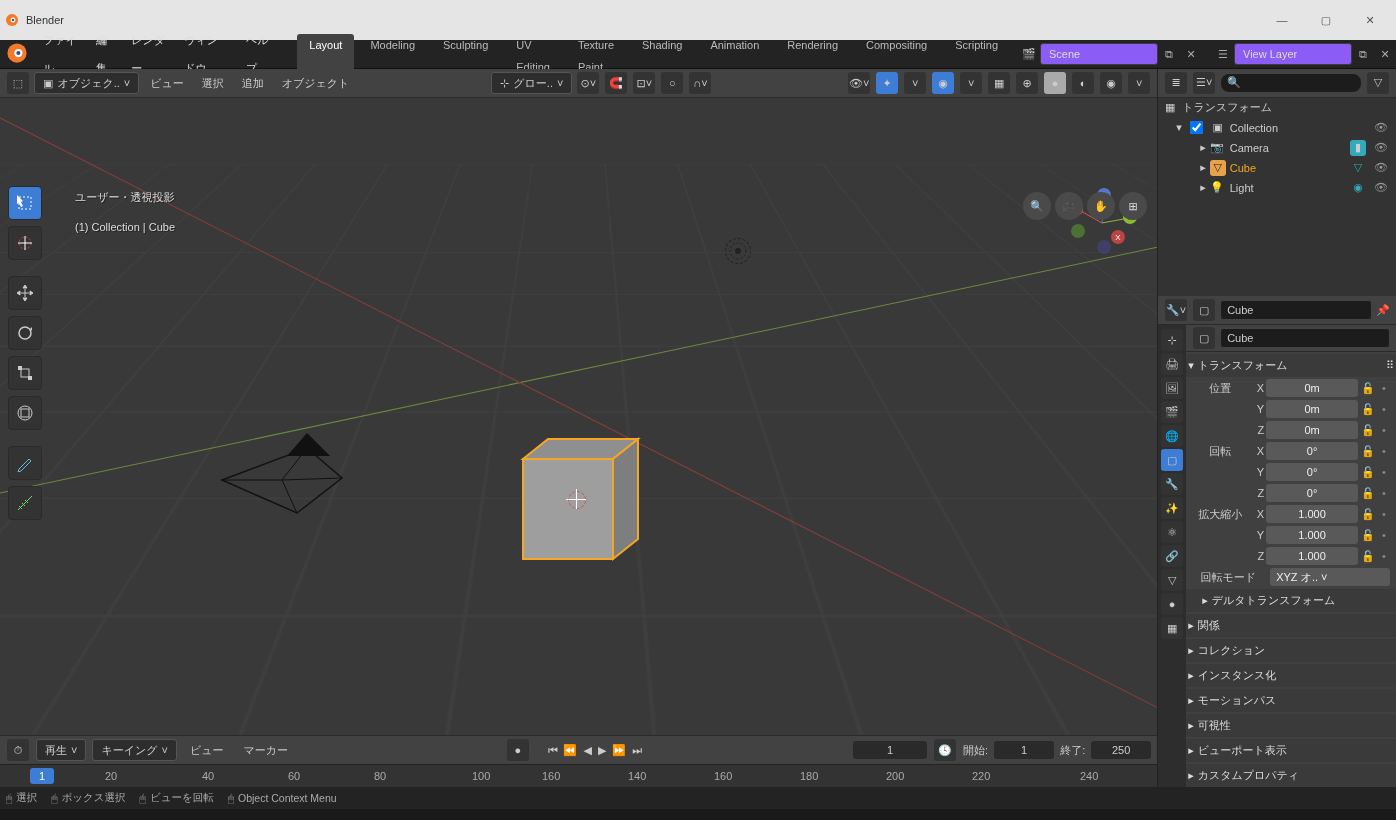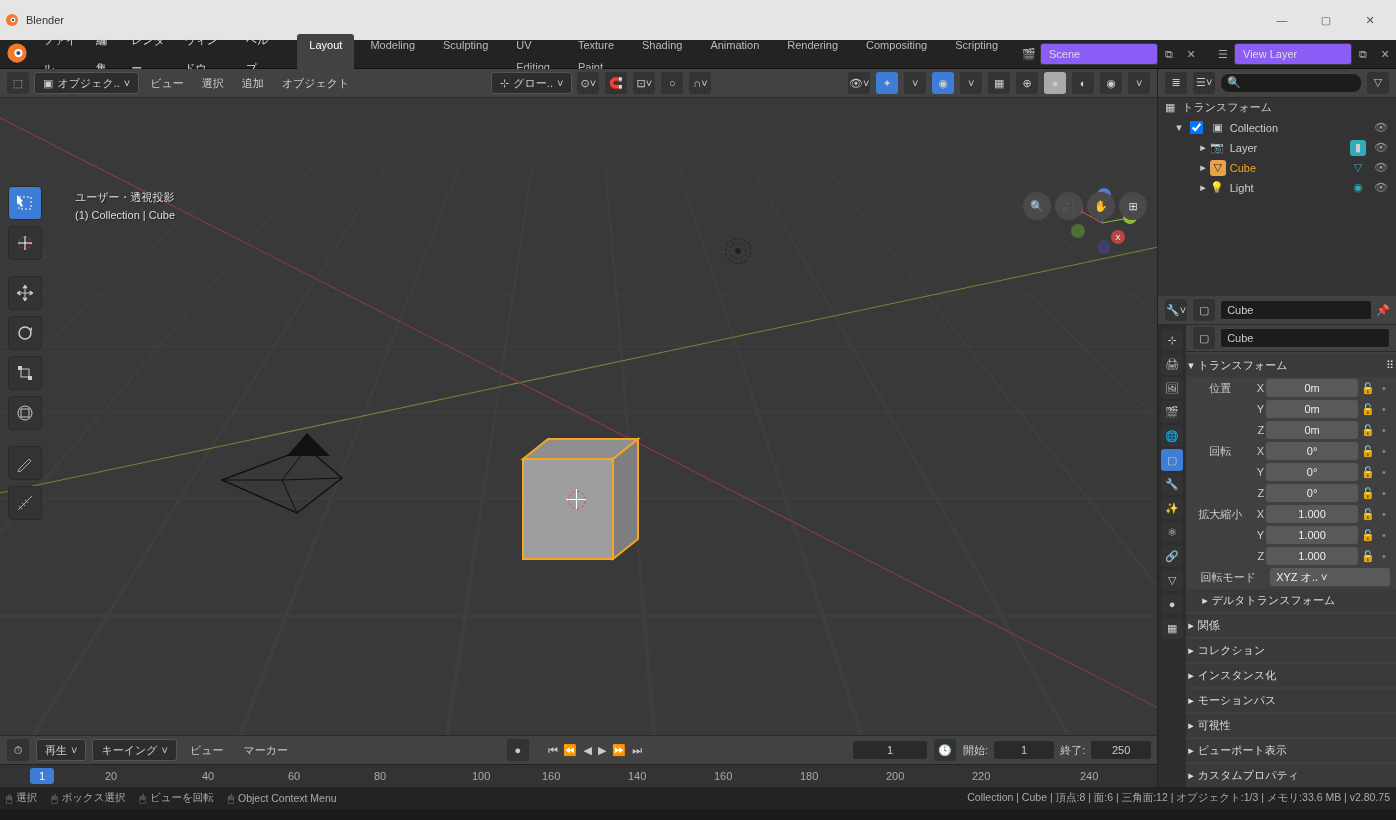--- a/index.html
+++ b/index.html
@@ -252,21 +252,21 @@
         <div class="ltool">
             <svg width="18" height="18">
               <path d="M2 16 L16 2" stroke="#6d6"></path>
               <path d="M3 12 L6 15 M6 9 L9 12 M9 6 L12 9" stroke="#6d6"></path>
             </svg>
           </div>
       </div>
 
       <div class="vinfo">
         <div>ユーザー・透視投影</div>
-        <div style="margin-top:4px">(1) Collection | Cube</div>
+        <div style="margin-top:16px">(1) Collection | Cube</div>
       </div>
 
       <div class="gizmo">
         <svg width="70" height="70" style="position:absolute">
             <line x1="35" y1="35" x2="12" y2="22" stroke="#d55"></line>
             <line x1="35" y1="35" x2="62" y2="30" stroke="#8b3"></line>
             <line x1="35" y1="35" x2="38" y2="8" stroke="#57c"></line>
           </svg>
         <div class="gball" style="background:#d55;left:2px;top:14px"></div>
         <div class="gball" style="background:#8b3;left:56px;top:22px"><span style="font-size:8px;color:#222;position:relative;left:3px">Y</span></div>
@@ -344,21 +344,21 @@
       <div class="orow" style="padding-left:18px">
         <span>▾</span>
         <input type="checkbox" checked="" style="">
         <span class="oicon">▣</span>
         <span class="oname">Collection</span>
         <span class="eye">👁</span>
       </div>
       <div class="orow" style="padding-left:42px">
         <span>▸</span>
         <span class="oicon" style="color:#e9a24a">📷</span>
-        <span class="oname">Layer</span>
+        <span class="oname">Camera</span>
         <span class="oicon" style="background:#3ab;border-radius:3px">▮</span>
         <span class="eye">👁</span>
       </div>
       <div class="orow sel" style="padding-left:42px">
         <span>▸</span>
         <span class="oicon" style="background:#e9a24a;border-radius:3px;color:#222">▽</span>
         <span class="oname">Cube</span>
         <span class="oicon" style="color:#3ab">▽</span>
         <span class="eye">👁</span>
       </div>
@@ -492,14 +492,13 @@
     </div>
   <div class="sitem">
       <span>🖱</span>
       <span>ビューを回転</span>
     </div>
   <div class="sitem">
       <span>🖱</span>
       <span>Object Context Menu</span>
     </div>
   <div class="sspacer"></div>
-  <div>Collection | Cube | 頂点:8 | 面:6 | 三角面:12 | オブジェクト:1/3 | メモリ:33.6 MB | v2.80.75</div>
 </div>
 
 </body></html>

